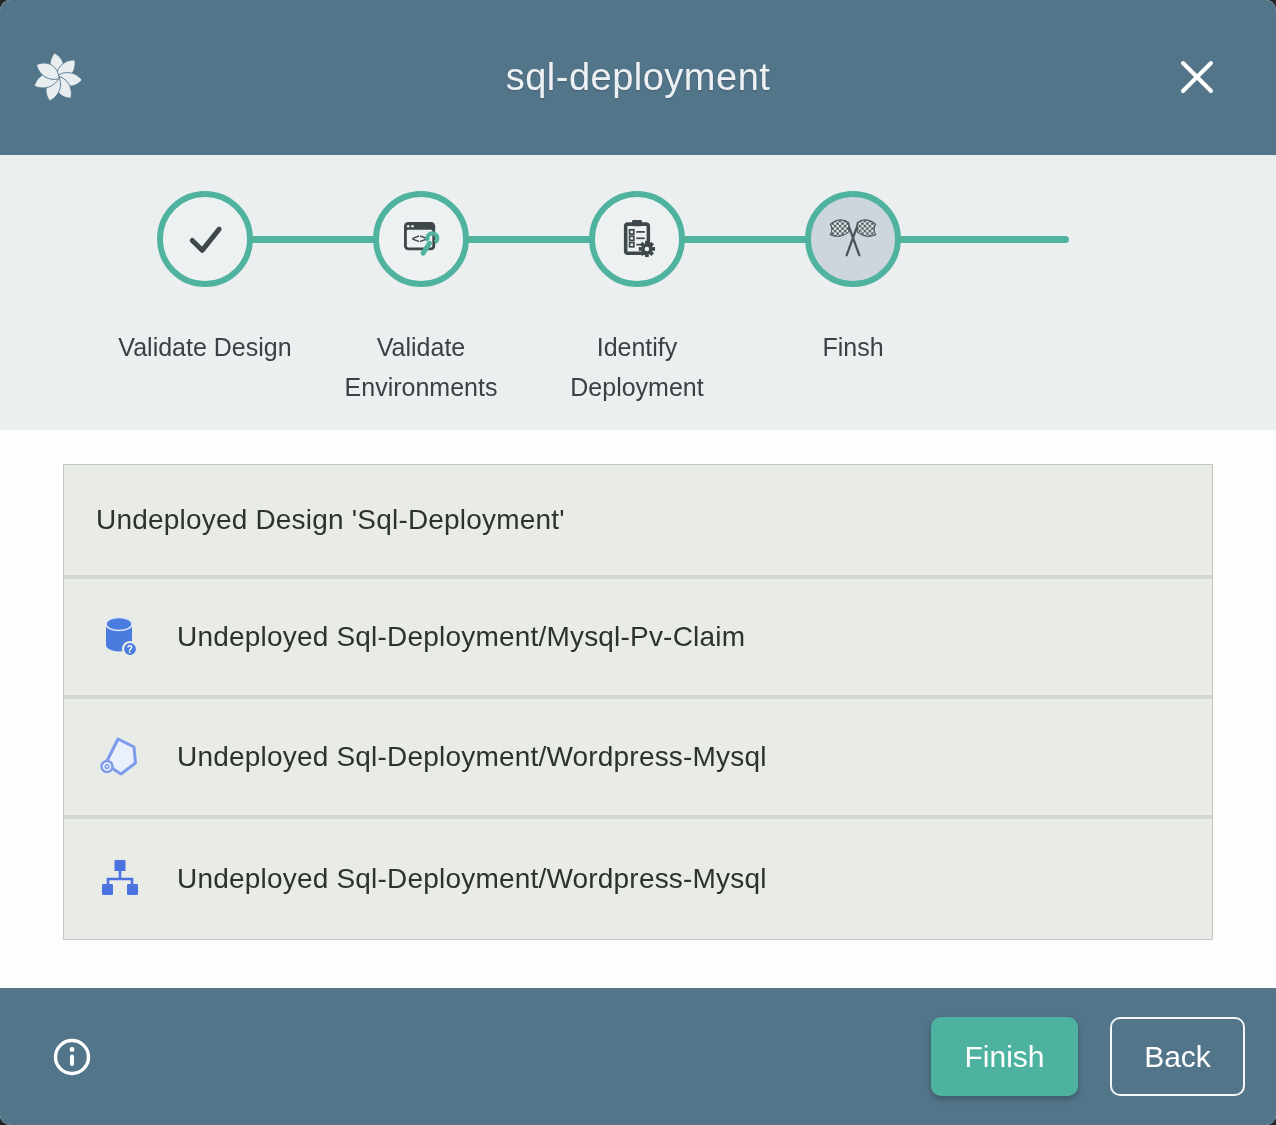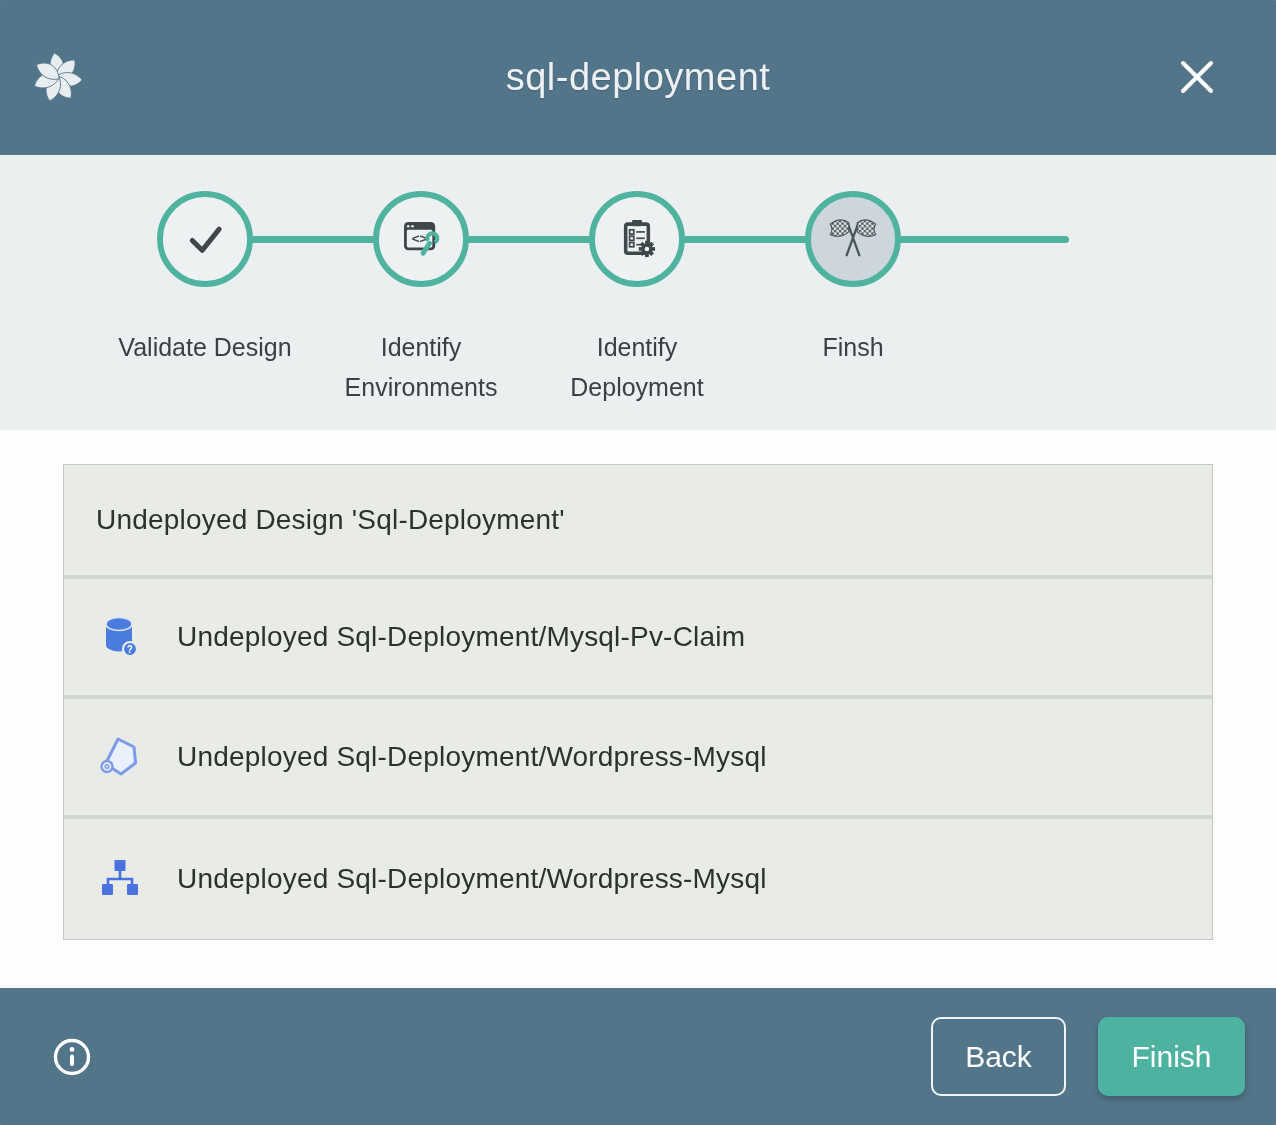--- a/index.html
+++ b/index.html
@@ -1,19 +1,19 @@
 <!DOCTYPE html>
 <html style="--header-bg: #53758a; --band-bg: #ebeff0; --accent: #4fb3a0; --active-fill: #ccd6dc; --panel-bg: #e9ece6; --finish-bg: #4db3a0;"><head>
 <meta charset="utf-8">
 <style>
   * { margin:0; padding:0; box-sizing:border-box; }
   html,body { width:1276px; height:1125px; background:#222426; font-family:"Liberation Sans", sans-serif; }
 
   .modal {
-    width:1276px; height:1125px; border-radius:1px; overflow:hidden;
+    width:1276px; height:1125px; border-radius:10px; overflow:hidden;
     display:flex; flex-direction:column; background:#fdfdfd;
   }
 
   
   .hdr {
     height:155px; flex:0 0 155px; background:var(--header-bg,#53758a);
     display:flex; align-items:center; position:relative;
   }
   .hdr .logo { position:absolute; left:31px; top:51px; width:53px; height:53px; }
   .hdr h1 {
@@ -129,21 +129,21 @@
             <circle cx="30" cy="30" r="1.8" fill="#eef1f2"></circle>
             <circle cx="36" cy="30" r="1.8" fill="#eef1f2"></circle>
             <rect x="28" y="35" width="36" height="25" rx="2" fill="#eef1f2"></rect>
             <text x="46" y="54" font-size="19" font-weight="bold" fill="#3e474c" text-anchor="middle" font-family="Liberation Sans, sans-serif">&lt;&gt;</text>
             <g>
               <circle cx="64" cy="47" r="7" fill="none" stroke="#4fb3a0" stroke-width="6" stroke-dasharray="32 12" transform="rotate(150 64 47)"></circle>
               <line x1="60" y1="54" x2="51" y2="68" stroke="#4fb3a0" stroke-width="7" stroke-linecap="round"></line>
             </g>
           </svg>
         </div>
-        <div class="step-label">Identify Environments</div>
+        <div class="step-label">Validate Environments</div>
       </div>
 
 
       <div class="step">
         <div class="circle">
           <svg viewBox="0 0 96 96">
             <rect x="32" y="27" width="32" height="41" rx="3" fill="none" stroke="#3e474c" stroke-width="5"></rect>
             <rect x="41" y="21" width="14" height="9" rx="2" fill="#3e474c"></rect>
             <g stroke="#3e474c" stroke-width="2.4" fill="none">
               <rect x="37.5" y="35" width="6" height="6"></rect>
@@ -240,18 +240,18 @@
 
   <div class="ftr">
     <button class="info-btn">
       <svg viewBox="0 0 40 40">
         <circle cx="20" cy="20" r="16.5" fill="none" stroke="#fff" stroke-width="3.4"></circle>
         <circle cx="20" cy="12.5" r="2.4" fill="#fff"></circle>
         <rect x="18" y="17.5" width="4" height="11.5" rx="2" fill="#fff"></rect>
       </svg>
     </button>
     <div class="actions">
+      <button class="btn btn-finish">Finish</button>
       <button class="btn btn-back">Back</button>
-      <button class="btn btn-finish">Finish</button>
     </div>
   </div>
 
 </div>
 
 </body></html>

